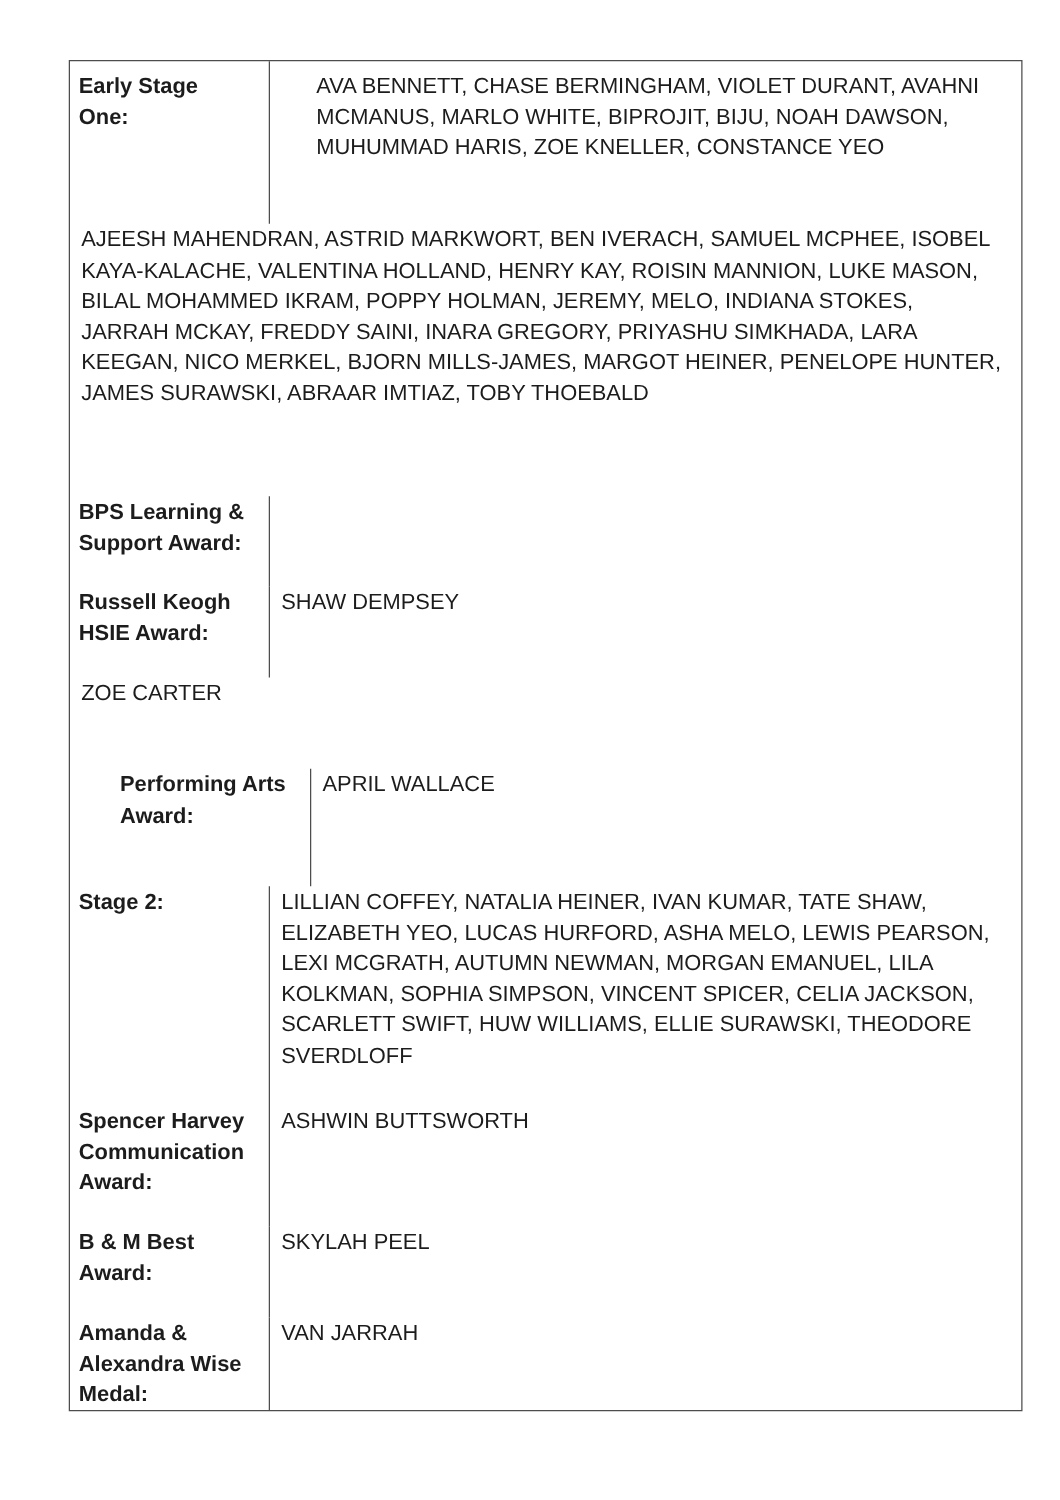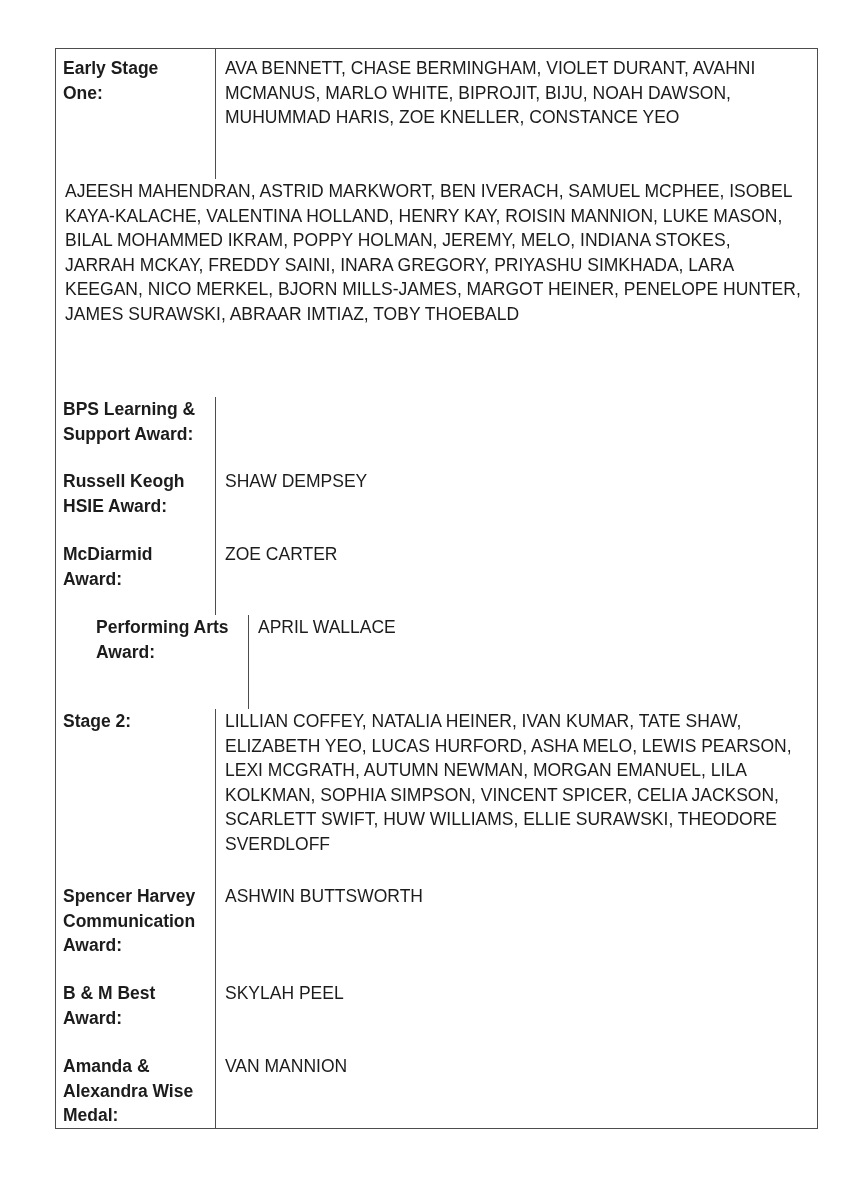--- a/index.html
+++ b/index.html
@@ -32,21 +32,21 @@
     width:160px;flex:0 0 160px;
     border-right:1.5px solid var(--border);
     font-weight:bold;
     padding:0 12px 0 7px;
   }
   .cell.names{
     flex:1;
     padding:0 12px 0 9px;
   }
   
-  .row.r0{min-height:130px;}
+  .row.r0{min-height:130px;gap:28px;}
   .row.r0 .cell{padding-top:7px;}
   .row.r1{min-height:218px;}
   .row.r2{min-height:72px;}
   .row.r3{min-height:73px;}
   .row.r4{min-height:73px;}
   .row.r5{min-height:94px;margin-left:33px;}
   .row.r6{min-height:175px;}
   .row.r7{min-height:97px;}
   .row.r8{min-height:73px;}
   .row.r9{min-height:69px;}
@@ -69,21 +69,20 @@
     <div class="row r2">
       <div class="cell label">BPS Learning &amp; Support Award:</div>
     </div>
 
     <div class="row r3">
       <div class="cell label">Russell Keogh HSIE Award:</div>
       <div class="cell names">SHAW DEMPSEY</div>
     </div>
 
     <div class="row r4">
-      <div class="cell label">McDiarmid Award:</div>
       <div class="cell names">ZOE CARTER</div>
     </div>
 
     <div class="row r5">
       <div class="cell label">Performing Arts Award:</div>
       <div class="cell names">APRIL WALLACE</div>
     </div>
 
     <div class="row r6">
       <div class="cell label">Stage 2:</div>
@@ -95,17 +94,17 @@
       <div class="cell names">ASHWIN BUTTSWORTH</div>
     </div>
 
     <div class="row r8">
       <div class="cell label">B &amp; M Best Award:</div>
       <div class="cell names">SKYLAH PEEL</div>
     </div>
 
     <div class="row r9">
       <div class="cell label">Amanda &amp; Alexandra Wise Medal:</div>
-      <div class="cell names">VAN MANNION</div>
+      <div class="cell names">VAN JARRAH</div>
     </div>
 
   </div>
 </div>
 
 </body></html>

